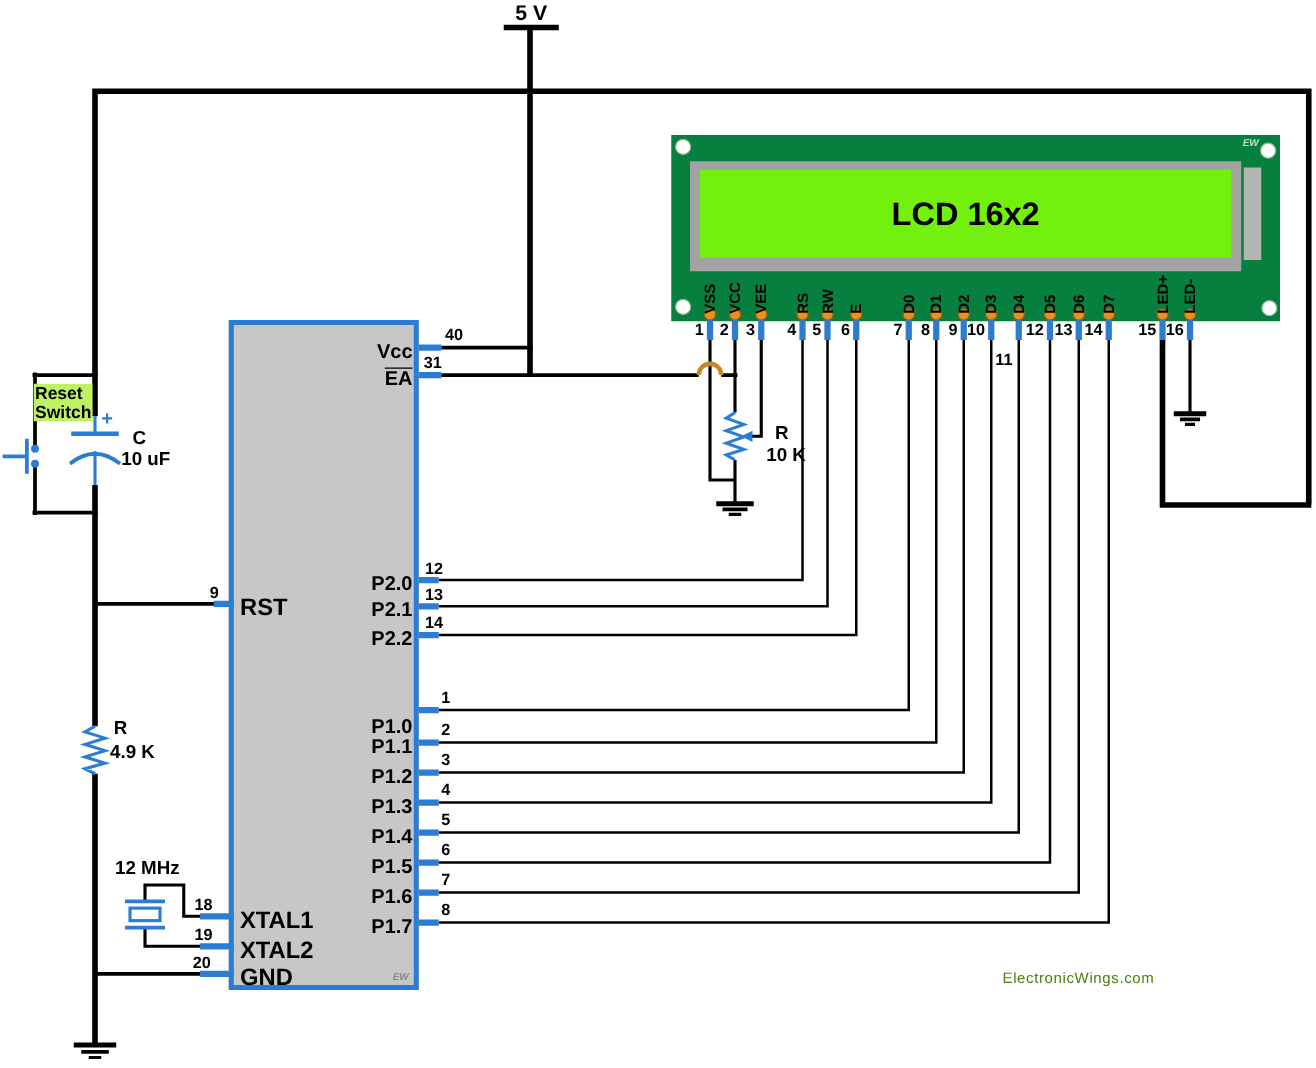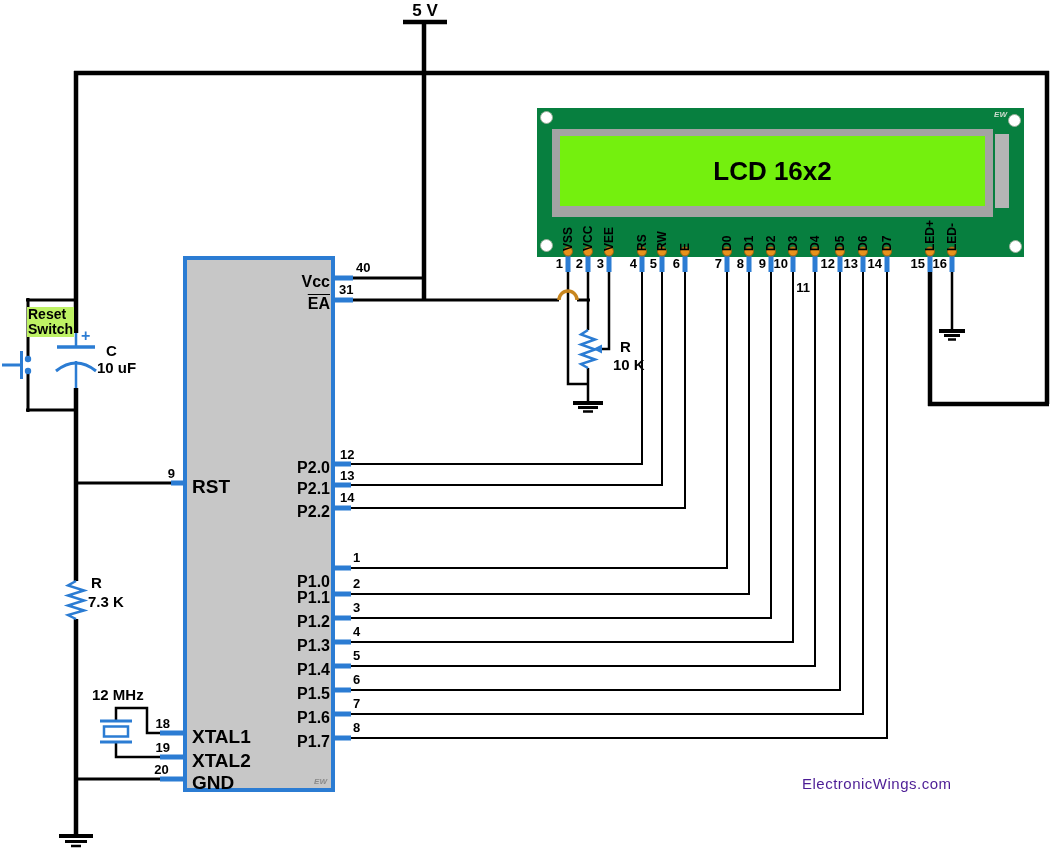--- a/index.html
+++ b/index.html
@@ -25,21 +25,21 @@
   .screen{position:absolute;left:8px;top:7px;width:425px;height:70px;background:#74f00e;
         display:flex;align-items:center;justify-content:center;}
   .screen-title{font-size:26px;font-weight:bold;color:#000;}
   .hole{position:absolute;width:13px;height:13px;border-radius:50%;background:#fff;border:1px solid #9ab09a;box-sizing:border-box;}
   .gray-strip{position:absolute;left:458px;top:26px;width:14px;height:74px;background:#b5b5b5;}
   .board-brand{position:absolute;right:17px;top:2px;font-size:8px;font-style:italic;font-weight:bold;color:#cfdccf;}
   .reset-label{position:absolute;left:27px;top:307px;background:#bef264;padding:0 1px;
         font-size:14px;font-weight:bold;line-height:15px;z-index:5;}
   .supply{position:absolute;left:403px;top:1px;width:44px;text-align:center;font-size:17px;font-weight:bold;}
   .plus{position:absolute;left:81px;top:327px;color:#2b7cd3;font-size:16px;font-weight:bold;}
-  .watermark{position:absolute;left:802px;top:775px;font-size:15px;color:#4c1d95;letter-spacing:0.5px;}
+  .watermark{position:absolute;left:802px;top:775px;font-size:12px;color:#4d7c0f;letter-spacing:0.5px;}
 </style>
 </head>
 <body>
 
 <div id="canvas">
 
   <div class="board">
     <div class="hole" style="left:3px;top:3px;"></div>
     <div class="hole" style="left:471px;top:6px;"></div>
     <div class="hole" style="left:3px;top:131px;"></div>
@@ -202,19 +202,19 @@
   <div class="vlabel" style="left:946px;top:251px;">LED-</div>
 
   <div class="reset-label">
     <div>Reset</div>
     <div>Switch</div>
   </div>
   <div class="plus">+</div>
   <div class="clabel" style="left:106px;top:343px;">C</div>
   <div class="clabel" style="left:97px;top:360px;">10 uF</div>
   <div class="clabel" style="left:91px;top:575px;">R</div>
-  <div class="clabel" style="left:88px;top:594px;">7.3 K</div>
+  <div class="clabel" style="left:88px;top:594px;">4.9 K</div>
   <div class="clabel" style="left:92px;top:687px;">12 MHz</div>
   <div class="clabel" style="left:620px;top:339px;">R</div>
   <div class="clabel" style="left:613px;top:357px;">10 K</div>
 
   <div class="watermark">ElectronicWings.com</div>
 </div>
 
 </body></html>

